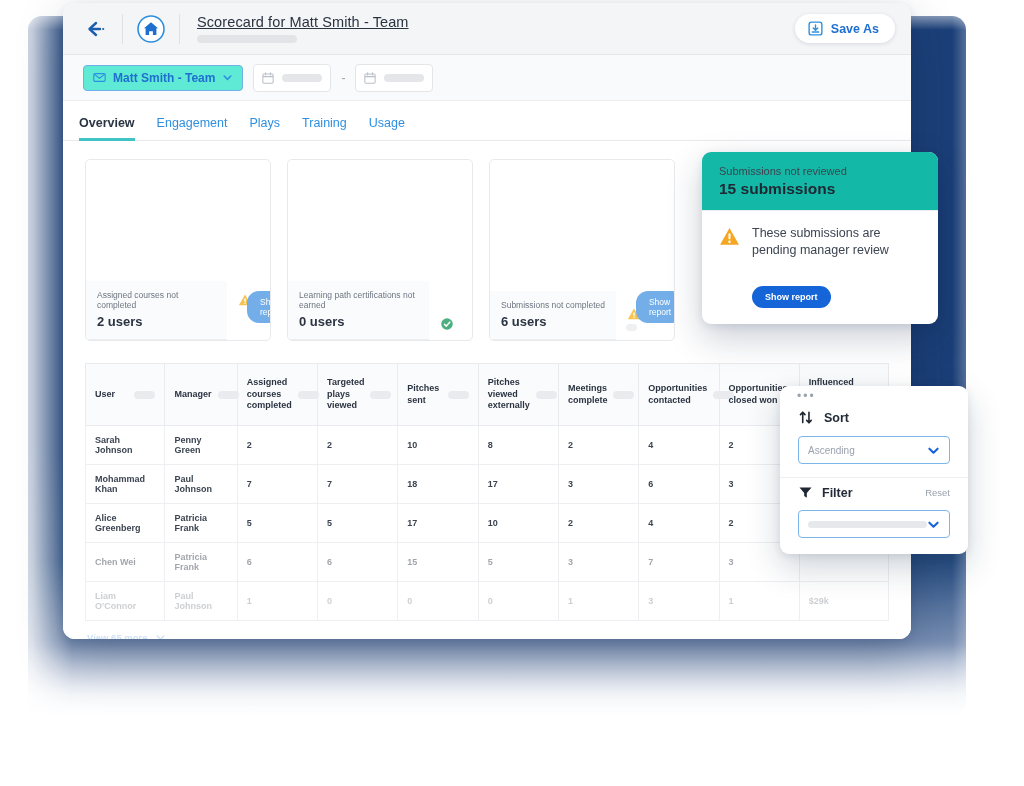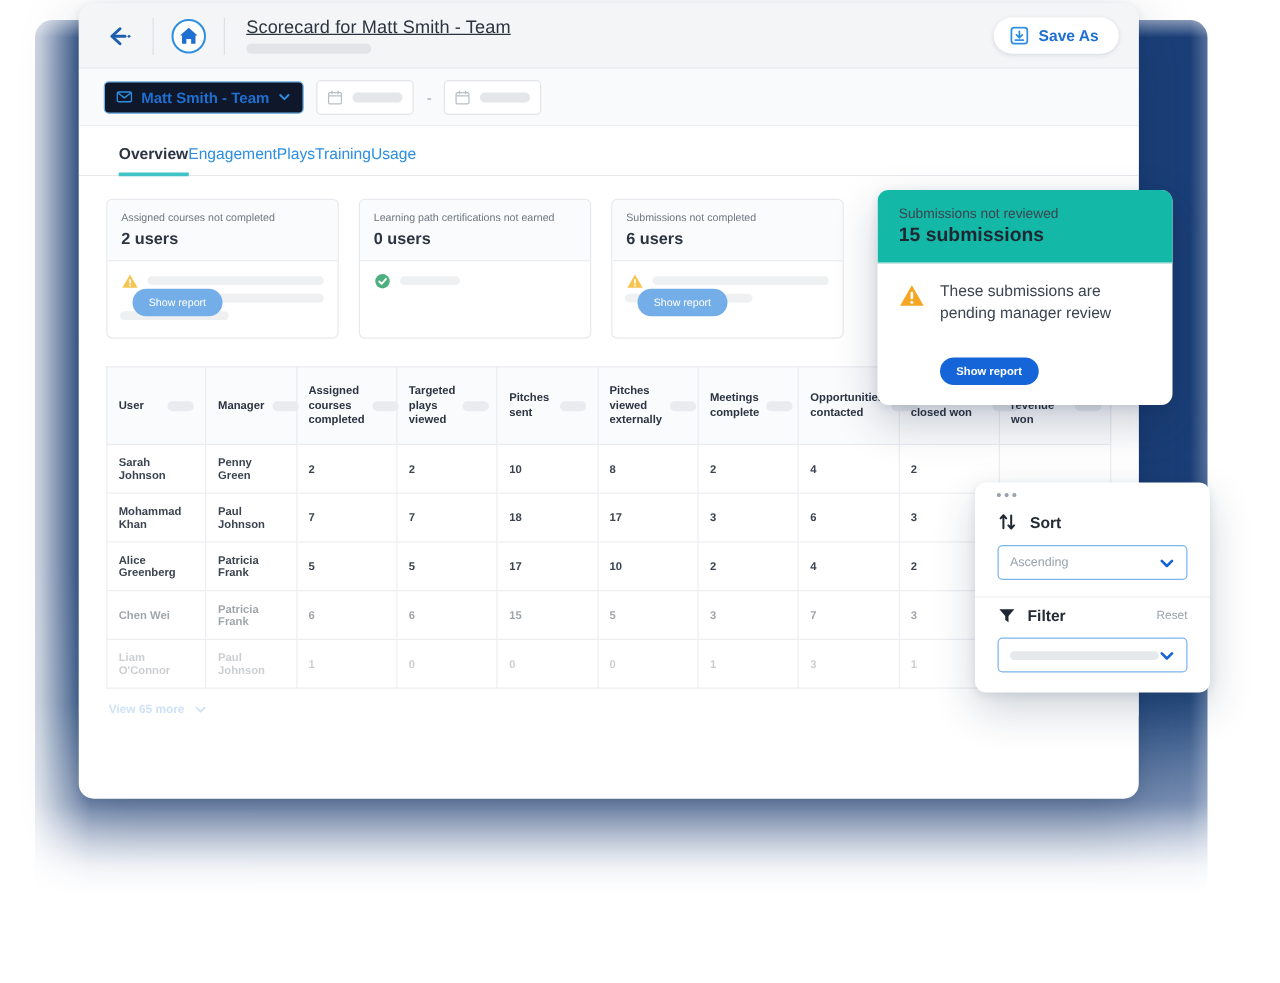--- a/index.html
+++ b/index.html
@@ -79,60 +79,60 @@
   
   .filter-bar {
     height: 46px;
     background:#f9fafb;
     border-bottom: 1px solid #ebedf0;
     display:flex; align-items:center;
     padding: 0 20px; gap: 10px;
   }
   .chip-select {
     display:flex; align-items:center; gap:7px;
-    background:#0f172a; border:1px solid #6fb0e8; border-radius:4px;
+    background:#5eead4; border:1px solid #6fb0e8; border-radius:4px;
     height:26px; padding: 0 9px;
     cursor:pointer;
   }
   .chip-select .lbl { color:#1f6fd0; font-size:12px; font-weight:bold; white-space:nowrap; }
   .date-input {
     display:flex; align-items:center; gap:8px;
     background:#fff; border:1px solid #e3e5e9; border-radius:4px;
     height:28px; width:78px; padding: 0 8px;
     cursor:pointer;
   }
   .date-skel { height:8px; width:48px; border-radius:4px; background:#e4e6ea; }
   .date-dash { color:#9aa2ae; font-size:12px; }
 
   
   .tabs {
-    display:flex; align-items:flex-end; 
-    padding: 14px 22px 0 32px;
+    display:flex; align-items:flex-end; gap:22px;
+    padding: 14px 22px 0 16px;
     border-bottom: 1px solid #e7e9ed;
     background:#fff;
     height: 40px;
   }
   .tab {
     font-size:12.5px; color:#2e8fe0; padding-bottom:8px;
     cursor:pointer; border-bottom: 3px solid transparent;
     position: relative; top: 1px;
   }
   .tab.active { color:#2b3442; font-weight:bold; border-bottom-color:#3fc3c6; }
 
   
   .kpi-row {
     display:flex; gap: 16px;
     padding: 18px 22px 0 22px;
     background:#fff;
   }
   .kpi-card {
-    width: 186px; height: 112px;
+    width: 186px; height: 182px;
     border:1px solid #e7e9ed; border-radius:5px;
     overflow:hidden; background:#fff;
-    display:flex; flex-direction:column;
+    display:flex; flex-direction:row;align-items:flex-end;
   }
   .kpi-head {
     background:#fafbfc; border-bottom:1px solid #eceef1;
     padding: 9px 11px 10px 11px;
   }
   .kpi-title { font-size:8.5px; color:#6d7682; }
   .kpi-value { font-size:13px; color:#2b3442; font-weight:bold; margin-top:4px; }
   .kpi-body { flex:1; padding: 9px 11px; position:relative; }
   .kpi-lines { display:flex; gap:7px; }
   .kpi-lines-col { flex:1; display:flex; flex-direction:column; gap:7px; padding-top:3px; }

